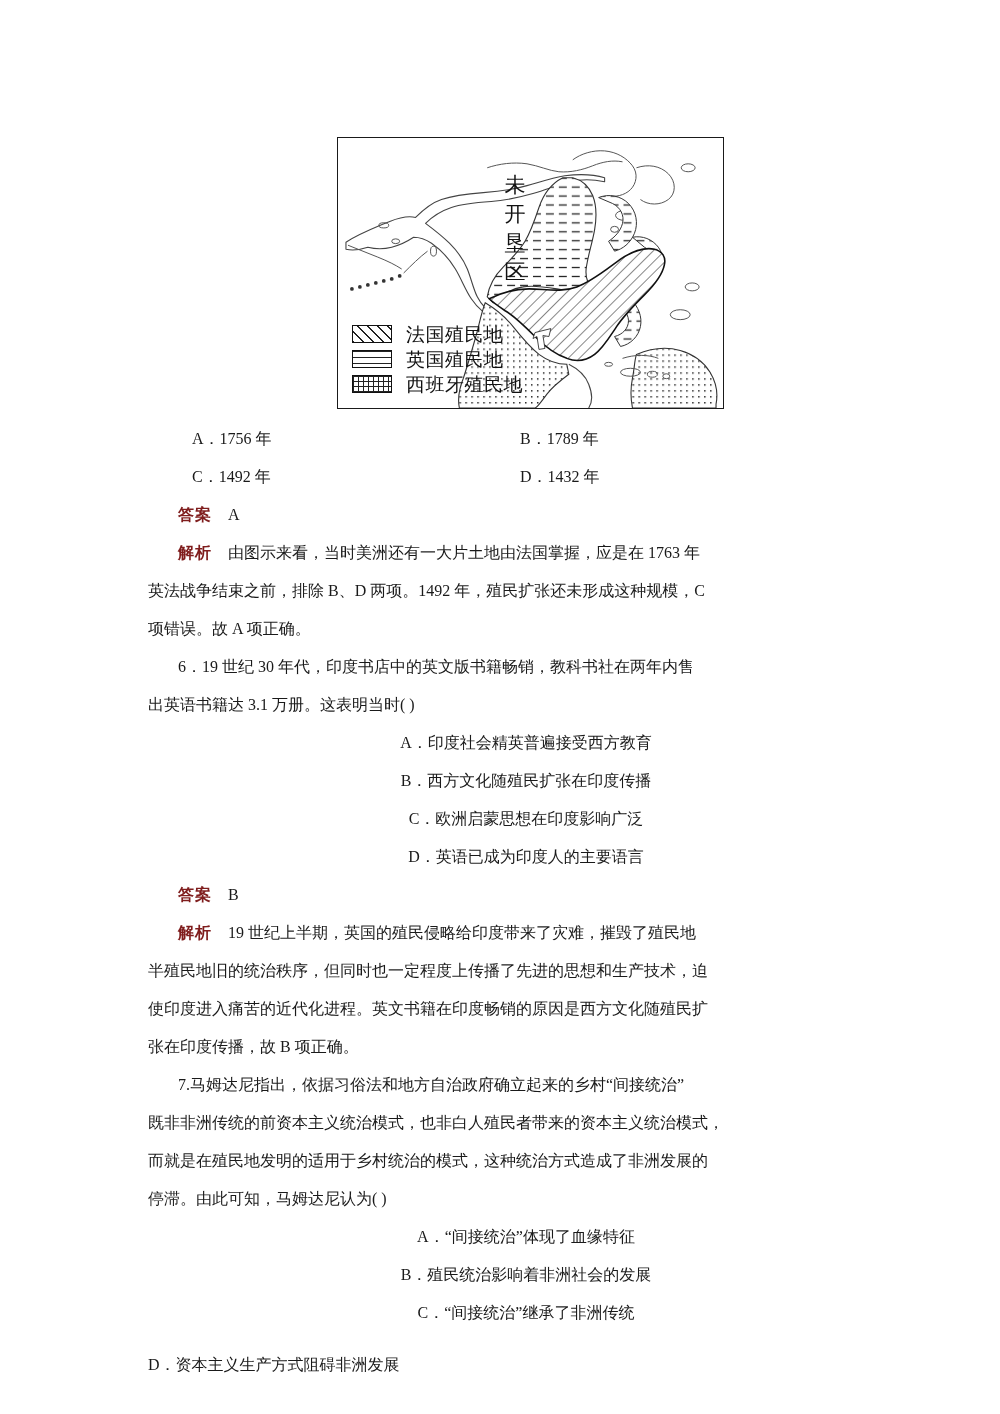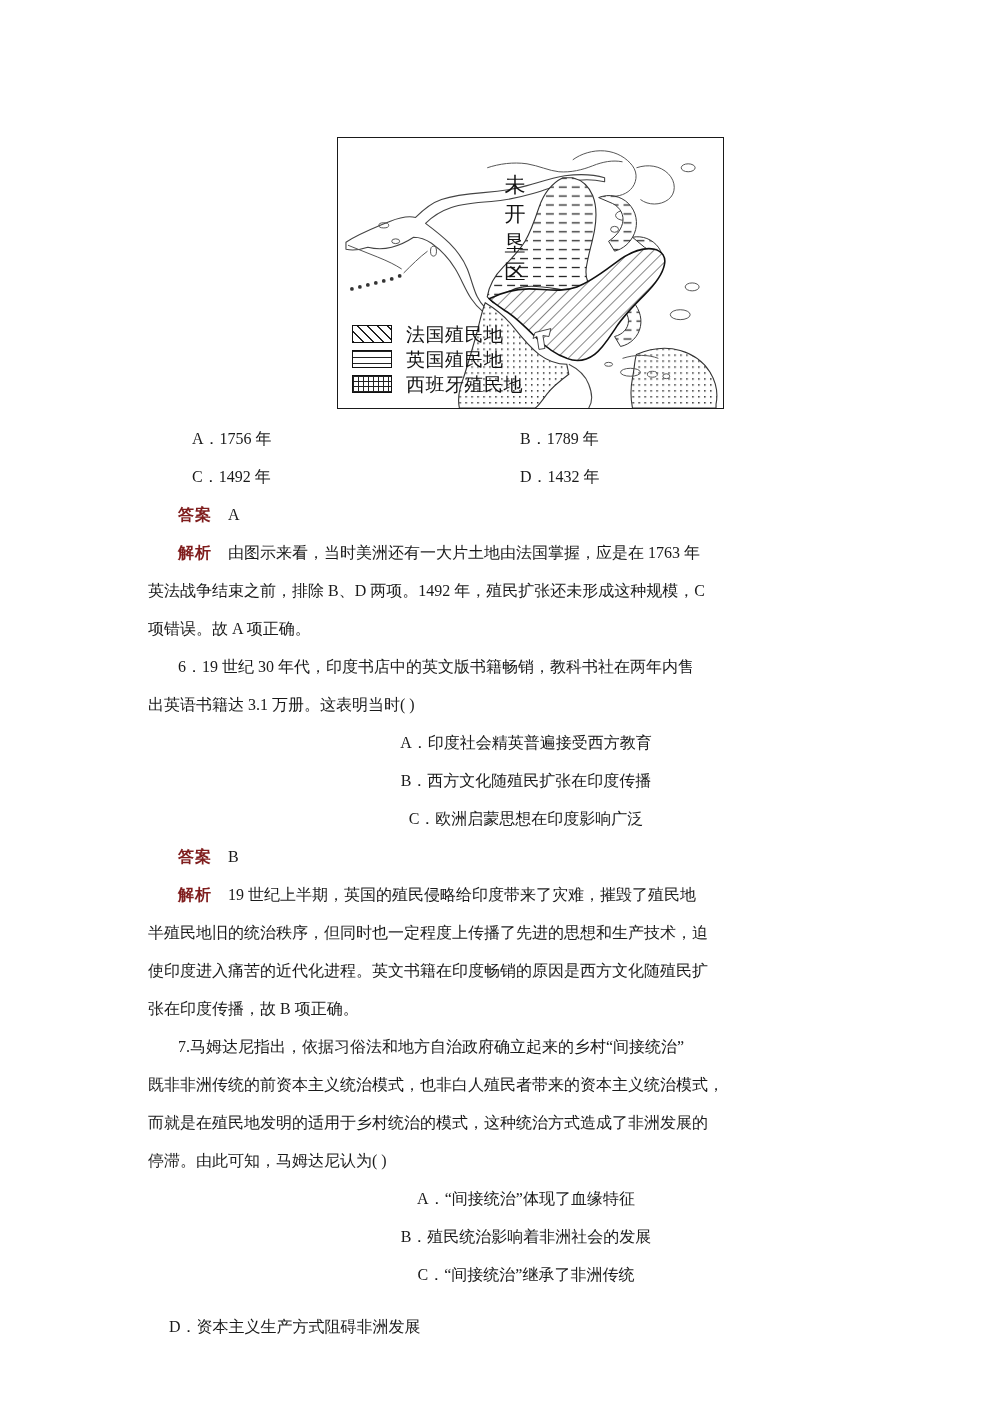--- a/index.html
+++ b/index.html
@@ -300,20 +300,23 @@
 
     <div class="line indent1">
       <span>A．</span><span>印度社会精英普遍接受西方教育</span>
     </div>
     <div class="line indent1">
       <span>B．</span><span>西方文化随殖民扩张在印度传播</span>
     </div>
     <div class="line indent1">
       <span>C．</span><span>欧洲启蒙思想在印度影响广泛</span>
     </div>
+    <div class="line indent1">
+      <span>D．</span><span>英语已成为印度人的主要语言</span>
+    </div>
 
     <div class="line indent2">
       <span class="tag">答案</span><span class="tag-gap"></span><span>B</span>
     </div>
 
     <div class="line indent2">
       <span class="tag">解析</span><span class="tag-gap"></span><span>19 世纪上半期，英国的殖民侵略给印度带来了灾难，摧毁了殖民地</span>
     </div>
     <div class="line noindent">
       <span>半殖民地旧的统治秩序，但同时也一定程度上传播了先进的思想和生产技术，迫</span>
@@ -340,18 +343,18 @@
 
     <div class="line indent1">
       <span>A．</span><span>“间接统治”体现了血缘特征</span>
     </div>
     <div class="line indent1">
       <span>B．</span><span>殖民统治影响着非洲社会的发展</span>
     </div>
     <div class="line indent1">
       <span>C．</span><span>“间接统治”继承了非洲传统</span>
     </div>
-    <div class="line noindent" style="margin-top:14px;margin-left:21px;">
+    <div class="line noindent" style="margin-top:14px;">
       <span>D．</span><span>资本主义生产方式阻碍非洲发展</span>
     </div>
 
   </div>
 </div>
 
 </body></html>

